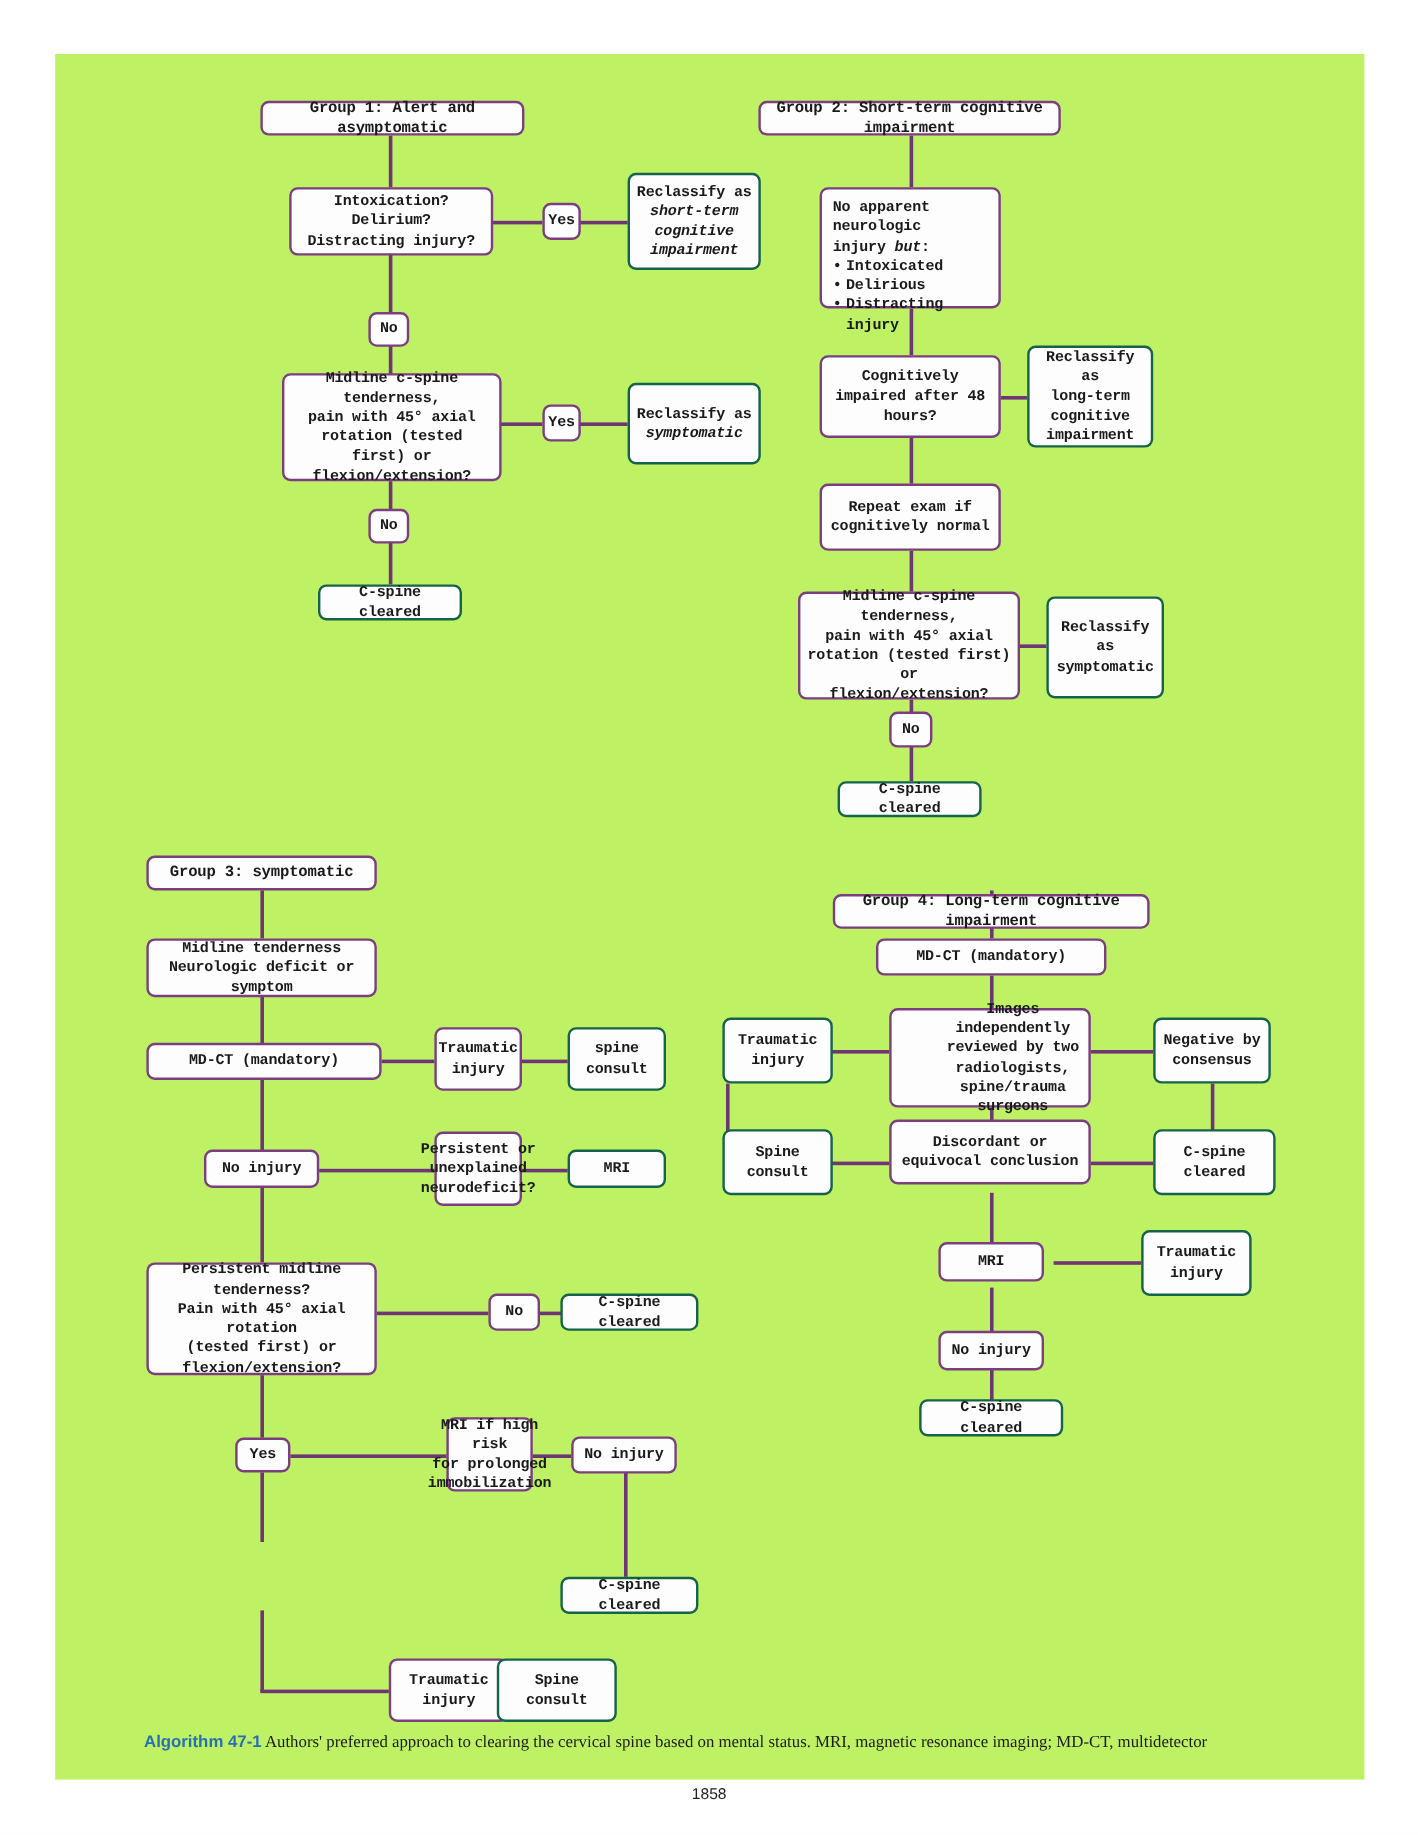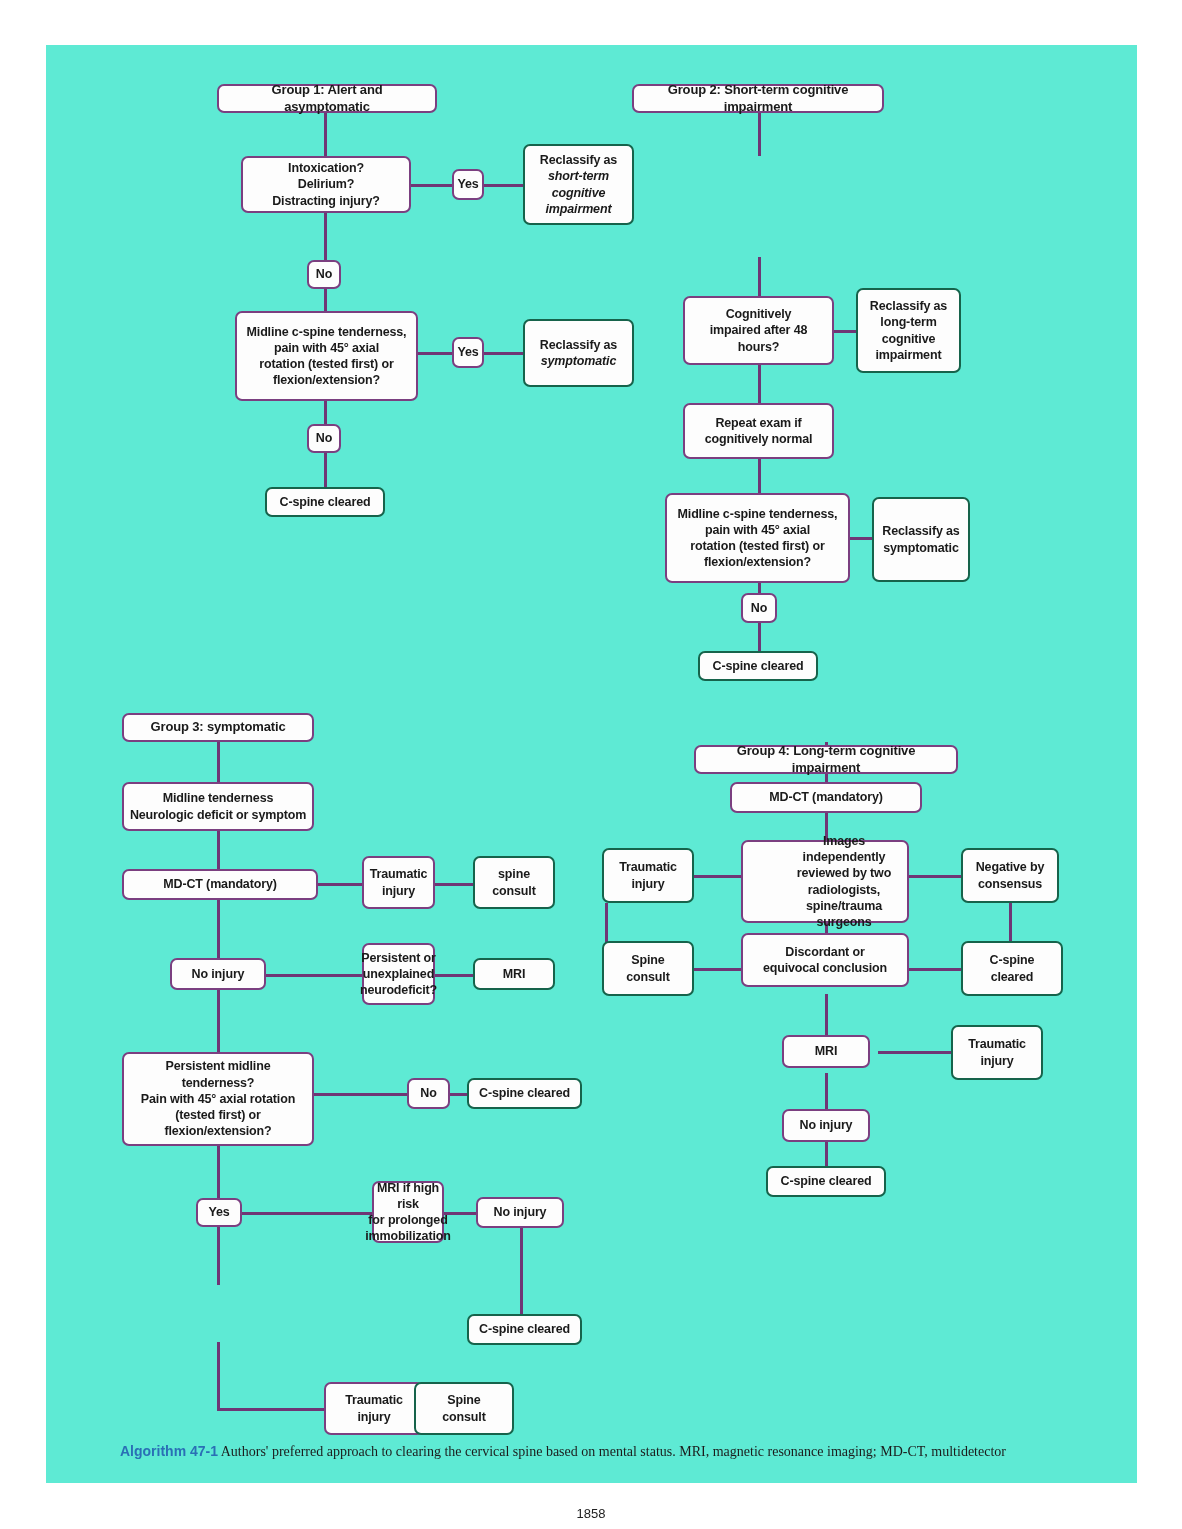--- a/index.html
+++ b/index.html
@@ -1,20 +1,20 @@
 <!DOCTYPE html>
 <html><head>
 <meta charset="utf-8">
 <style>
   html,body{margin:0;padding:0;background:#ffffff;}
   body{width:1182px;height:1529px;font-family:"Liberation Sans",sans-serif;}
 
   #page{position:relative;width:1182px;height:1529px;background:#ffffff;overflow:hidden;}
 
-  #content{position:absolute;left:46px;top:45px;width:1091px;height:1438px;background:#5eead4;}
+  #content{position:absolute;left:46px;top:45px;width:1091px;height:1438px;background:#bef264;font-family:Liberation Mono, monospace;}
 
   
   .ln{position:absolute;background:#6f3675;}
   .lnv{width:3px;}
   .lnh{height:3px;}
 
   
   .bx{
     position:absolute;
     box-sizing:border-box;
@@ -41,21 +41,21 @@
 
   
   #caption{
     position:absolute;left:120px;top:1443px;width:950px;
     font-family:"Liberation Serif",serif;
     font-size:14px;color:#1c1c1c;line-height:1.25;
   }
   #caption .algno{color:#2a6fb5;font-weight:bold;font-family:"Liberation Sans",sans-serif;}
   #pageno{
     position:absolute;left:0;top:1487px;width:1182px;text-align:center;
-    font-family:"Liberation Sans",sans-serif;font-size:13px;color:#222;margin-top:19px;
+    font-family:"Liberation Sans",sans-serif;font-size:13px;color:#222;
   }
 </style>
 </head>
 <body>
 
 <div id="page">
   <div id="content">
 
     <div class="ln lnv" style="left:278px;top:68px;height:43px;"></div>
 
@@ -112,20 +112,31 @@
     <div class="ln lnv" style="left:712px;top:212px;height:39px;"></div>
     <div class="ln lnh" style="left:788px;top:285px;width:22px;"></div>
     <div class="ln lnv" style="left:712px;top:320px;height:38px;"></div>
     <div class="ln lnv" style="left:712px;top:414px;height:34px;"></div>
     <div class="ln lnh" style="left:804px;top:492px;width:22px;"></div>
     <div class="ln lnv" style="left:712px;top:538px;height:20px;"></div>
     <div class="ln lnv" style="left:712px;top:577px;height:29px;"></div>
 
     <div class="bx hdr" style="left:586px;top:39px;width:252px;height:29px;">Group 2: Short-term cognitive impairment</div>
 
+    <div class="bx lst" style="left:637px;top:111px;width:151px;height:101px;">
+      <div>
+        <span>No apparent neurologic</span>
+      </div>
+      <div>
+        <span>injury </span><i>but</i><span>:</span>
+      </div>
+      <div class="li">Intoxicated</div>
+      <div class="li">Delirious</div>
+      <div class="li">Distracting injury</div>
+    </div>
 
     <div class="bx" style="left:637px;top:251px;width:151px;height:69px;white-space:pre-line;">Cognitively
 impaired after 48
 hours?</div>
 
     <div class="bx green" style="left:810px;top:243px;width:105px;height:85px;white-space:pre-line;">Reclassify as
 long-term
 cognitive
 impairment</div>
 

